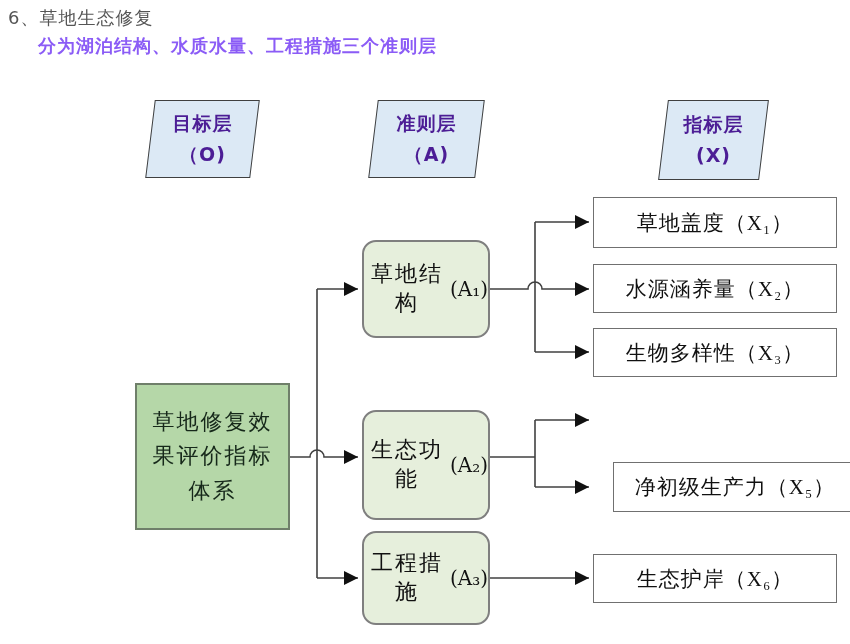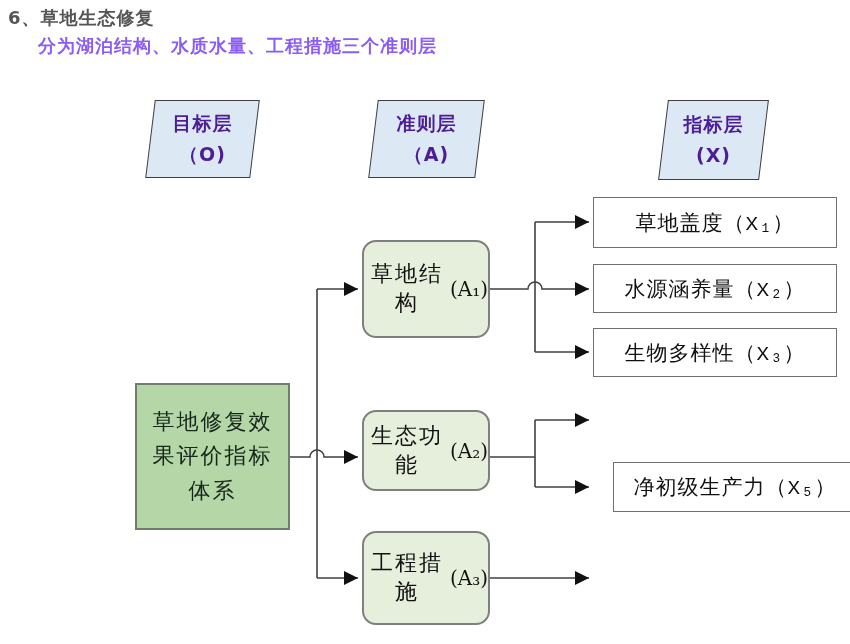--- a/index.html
+++ b/index.html
@@ -5,21 +5,21 @@
   html,body{margin:0;padding:0;background:#ffffff;}
   .canvas{
     position:relative;
     width:850px;height:644px;
     background:#ffffff;
     overflow:hidden;
     font-family:"DejaVu Sans","Liberation Sans",sans-serif;
   }
   .title{
     position:absolute;left:8px;top:6px;
-    font-size:18px;font-weight:bold;color:#555555;
+    font-size:18px;font-weight:normal;color:#555555;
     letter-spacing:1px;
   }
   .subtitle{
     position:absolute;left:38px;top:34px;
     font-size:18px;font-weight:bold;color:#8b5cf6;
     letter-spacing:1px;
   }
   .wires{position:absolute;left:0;top:0;}
 
   
@@ -55,30 +55,30 @@
     position:absolute;left:362px;width:128px;
     background:#e6efdc;border:2px solid #7f7f7f;border-radius:14px;
     box-sizing:border-box;
     display:flex;flex-direction:row;align-items:center;justify-content:center;
     font-family:"DejaVu Serif","Liberation Serif",serif;
     color:#111111;text-align:center;
   }
   .crit .clabel{font-size:22px;letter-spacing:2px;line-height:1.3;}
   .crit .ccode{font-size:20px;line-height:1.3;}
   .c1{top:240px;height:98px;}
-  .c2{top:410px;height:81px;}
+  .c2{top:410px;height:110px;}
   .c3{top:531px;height:94px;}
 
   
   .ind{
     position:absolute;left:593px;width:244px;
     background:#ffffff;border:1.8px solid #707070;
     box-sizing:border-box;
     display:flex;align-items:center;justify-content:center;
-    font-family:Liberation Mono, monospace;
+    font-family:Liberation Serif, serif;
     font-size:21px;color:#111111;letter-spacing:1px;white-space:nowrap;
   }
   .x1{top:197px;height:51px;}
   .x2{top:264px;height:49px;}
   .x3{top:328px;height:49px;}
   .x4{top:395px;height:51px;}
   .x5{top:462px;height:50px;margin-left:20px;}
   .x6{top:554px;height:49px;}
 </style>
 </head>
@@ -150,14 +150,15 @@
   </div>
   <div class="crit c3">
     <div class="clabel">工程措施</div>
     <div class="ccode">(A₃)</div>
   </div>
 
   <div class="ind x1">草地盖度（X₁）</div>
   <div class="ind x2">水源涵养量（X₂）</div>
   <div class="ind x3">生物多样性（X₃）</div>
   <div class="ind x5">净初级生产力（X₅）</div>
+  <div class="ind x6">生态护岸（X₆）</div>
 
 </div>
 
 </body></html>

